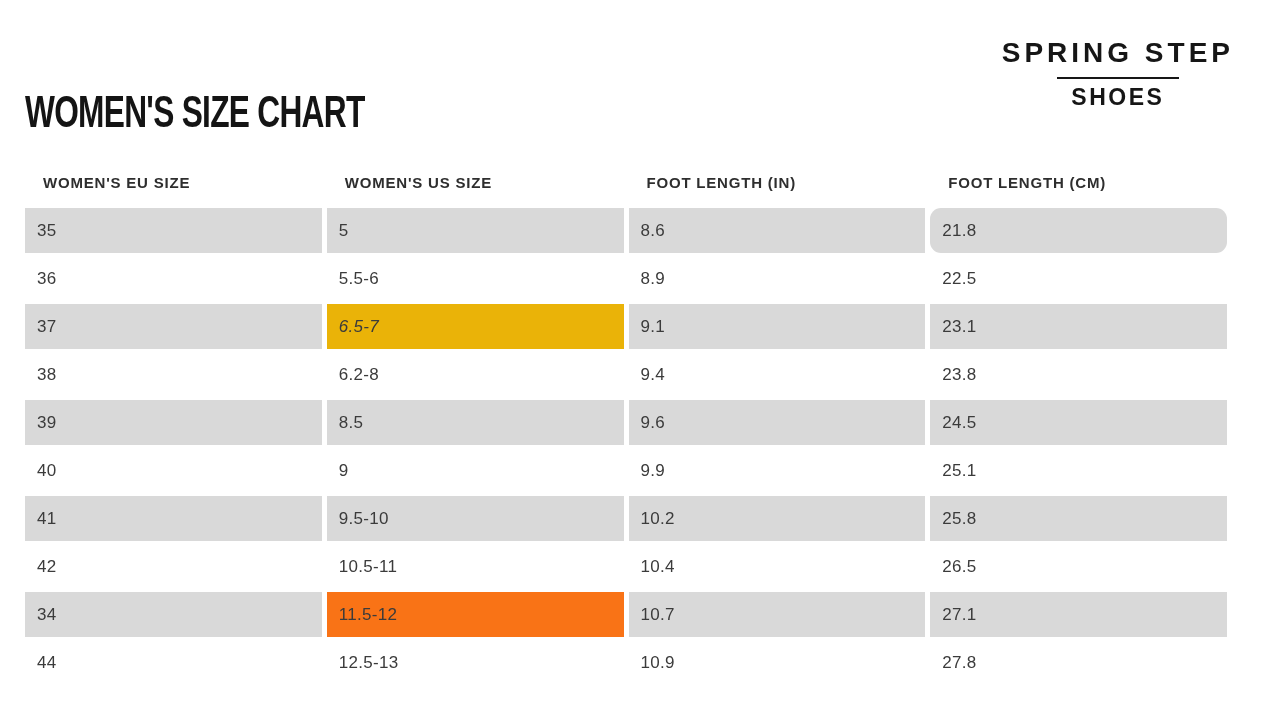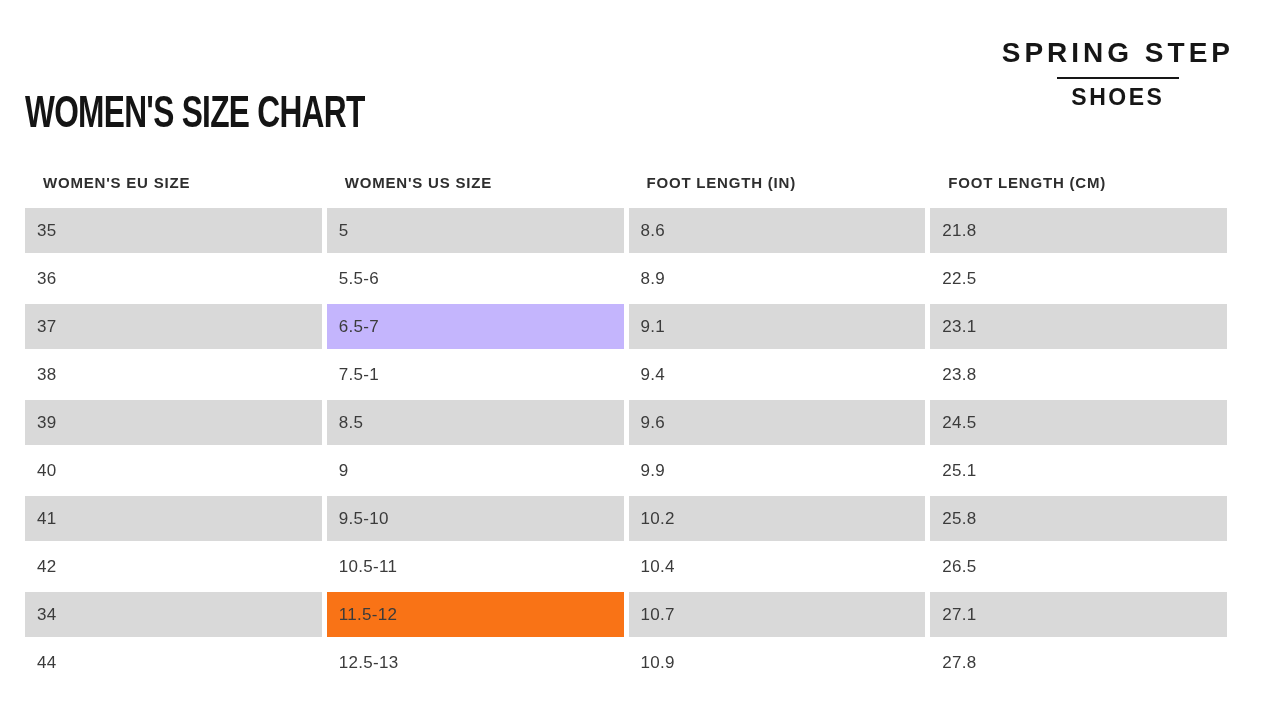--- a/index.html
+++ b/index.html
@@ -104,31 +104,31 @@
   </div>
 
   <div class="size-table">
       <div class="th">WOMEN'S EU SIZE</div>
       <div class="th">WOMEN'S US SIZE</div>
       <div class="th">FOOT LENGTH (IN)</div>
       <div class="th">FOOT LENGTH (CM)</div>
       <div class="td" style="background: rgb(217, 217, 217);">35</div>
       <div class="td" style="background: rgb(217, 217, 217);">5</div>
       <div class="td" style="background: rgb(217, 217, 217);">8.6</div>
-      <div class="td" style="background: rgb(217, 217, 217);">21.8</div>
+      <div class="td" style="background: rgb(217, 217, 217); border-radius: 11px;">21.8</div>
       <div class="td">36</div>
       <div class="td">5.5-6</div>
       <div class="td">8.9</div>
       <div class="td">22.5</div>
       <div class="td" style="background: rgb(217, 217, 217);">37</div>
-      <div class="td" style="background: #c4b5fd;">6.5-7</div>
+      <div class="td" style="background: #eab308; font-style: italic;">6.5-7</div>
       <div class="td" style="background: rgb(217, 217, 217);">9.1</div>
       <div class="td" style="background: rgb(217, 217, 217);">23.1</div>
       <div class="td">38</div>
-      <div class="td">7.5-1</div>
+      <div class="td">6.2-8</div>
       <div class="td">9.4</div>
       <div class="td">23.8</div>
       <div class="td" style="background: rgb(217, 217, 217);">39</div>
       <div class="td" style="background: rgb(217, 217, 217);">8.5</div>
       <div class="td" style="background: rgb(217, 217, 217);">9.6</div>
       <div class="td" style="background: rgb(217, 217, 217);">24.5</div>
       <div class="td">40</div>
       <div class="td">9</div>
       <div class="td">9.9</div>
       <div class="td">25.1</div>

